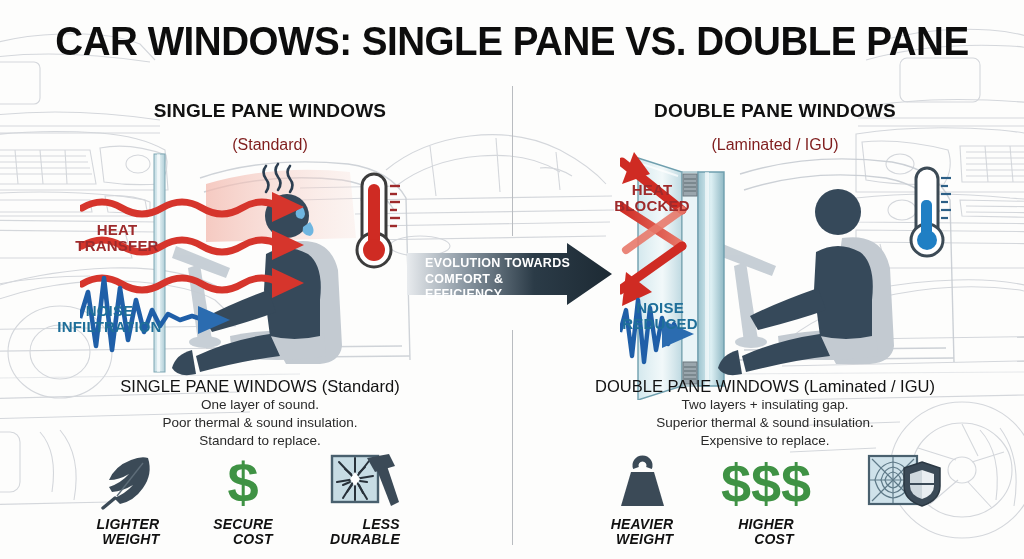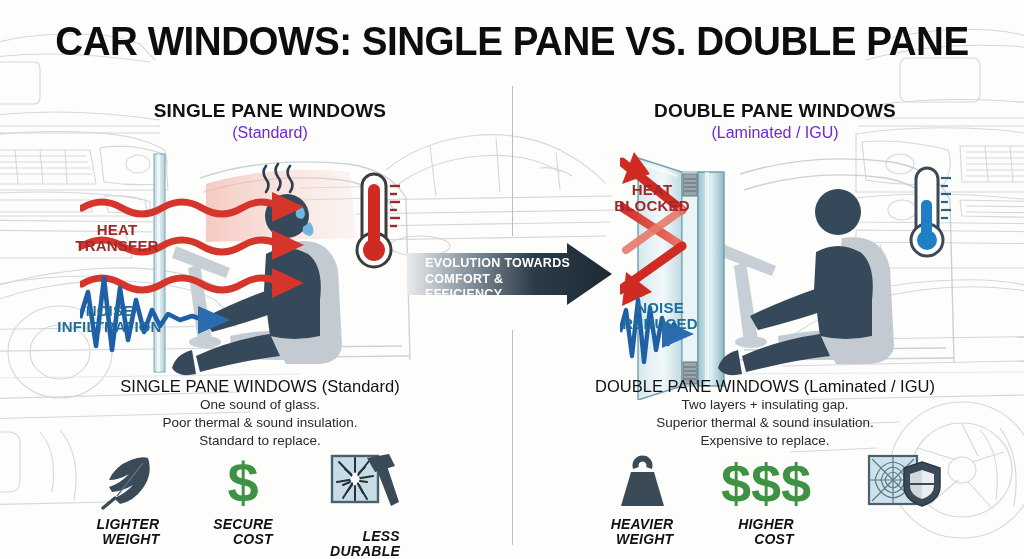--- a/index.html
+++ b/index.html
@@ -23,21 +23,21 @@
     font-family:"Liberation Sans", sans-serif;
   }
 
   
   .divider{position:absolute;left:512px;top:86px;width:1px;height:400px;background:#b9bcc0;}
   .divider.lower{top:330px;height:215px;}
 
   
   .col-head{position:absolute;text-align:center;}
   .col-head .h1{font-size:19px;font-weight:bold;color:#111;letter-spacing:0.2px;}
-  .col-head .h2{font-size:16px;color:#6d28d9;margin-top:2px;}
+  .col-head .h2{font-size:16px;color:#7f1d1d;margin-top:14px;}
 
   
   .flow-label{position:absolute;text-align:center;font-weight:bold;line-height:1.08;font-size:15px;letter-spacing:0.2px;}
   .flow-label.heat{color:#9e2a2b;}
   .flow-label.noise{color:#1f6f99;}
 
   
   .evo{position:absolute;left:407px;top:243px;width:205px;height:62px;}
   .evo .txt{
     position:absolute;left:18px;top:13px;width:152px;
@@ -384,21 +384,21 @@
       <path d="M0 10 L160 10 L160 0 L205 31 L160 62 L160 52 L0 52 Z" fill="url(#arrowGrad)"></path>
     </svg>
     <div class="txt">
       <div>EVOLUTION TOWARDS</div>
       <div>COMFORT &amp; EFFICIENCY</div>
     </div>
   </div>
 
   <div class="desc" style="left:100px;top:377px;width:320px;">
     <div class="d-title">SINGLE PANE WINDOWS (Standard)</div>
-    <div class="d-line">One sound of glass.</div>
+    <div class="d-line">One layer of sound.</div>
     <div class="d-line">Poor thermal &amp; sound insulation.</div>
     <div class="d-line">Standard to replace.</div>
   </div>
 
   <div class="desc" style="left:595px;top:377px;width:340px;">
     <div class="d-title">DOUBLE PANE WINDOWS (Laminated / IGU)</div>
     <div class="d-line">Two layers + insulating gap.</div>
     <div class="d-line">Superior thermal &amp; sound insulation.</div>
     <div class="d-line">Expensive to replace.</div>
   </div>
@@ -424,21 +424,21 @@
         <svg width="44" height="56" viewBox="0 0 44 56">
           <text x="22" y="48" text-anchor="middle" font-family="Liberation Sans, sans-serif" font-size="56" font-weight="bold" fill="#3f9244">$</text>
         </svg>
       </div>
       <div class="cap">
         <div>SECURE</div>
         <div>COST</div>
       </div>
     </div>
 
-    <div class="feat" style="width:110px;gap:12px;">
+    <div class="feat" style="width:110px;">
       <div class="ic">
         <svg width="72" height="58" viewBox="0 0 72 58">
           <rect x="3" y="4" width="46" height="46" fill="#c7dce4" stroke="#49606e" stroke-width="2.4"></rect>
           <g stroke="#28313a" stroke-width="2" fill="none" stroke-linecap="round">
             <path d="M26 27 L10 10"></path>
               <path d="M26 27 L40 9"></path>
               <path d="M26 27 L8 30"></path>
             <path d="M26 27 L44 24"></path>
               <path d="M26 27 L14 46"></path>
               <path d="M26 27 L38 47"></path>

